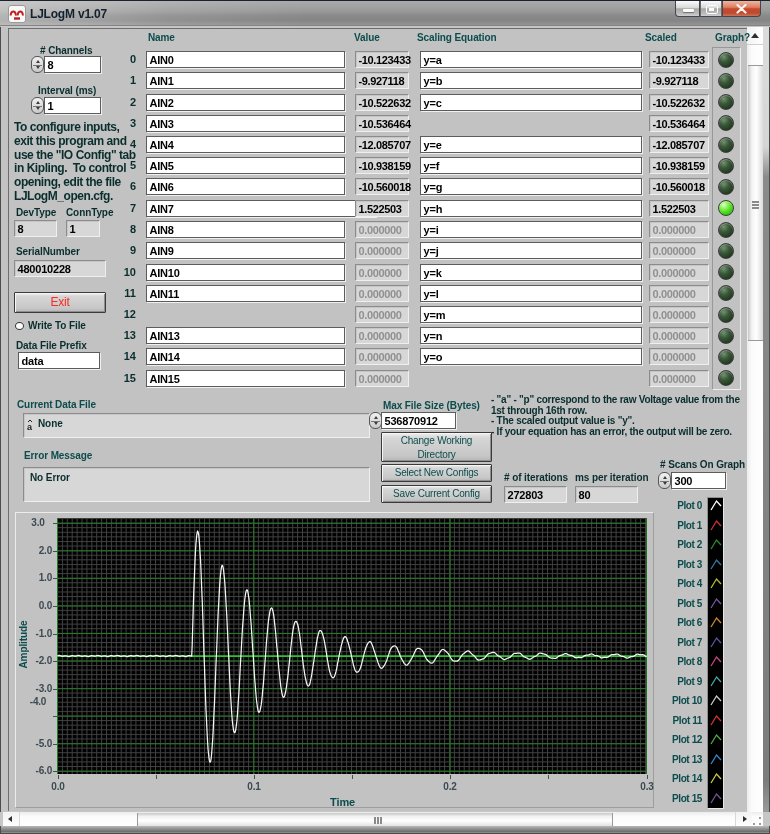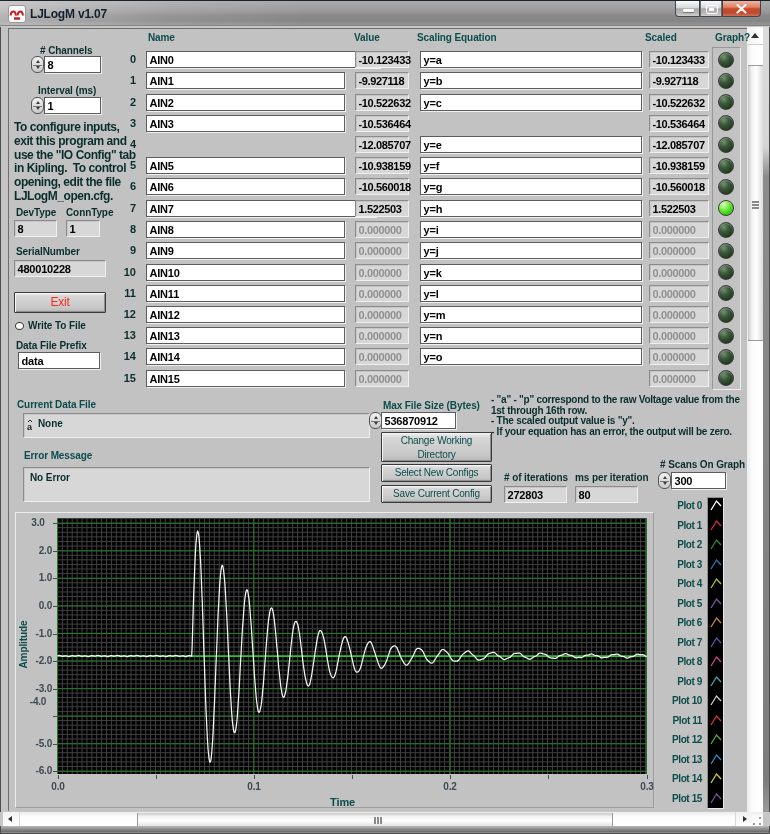--- a/index.html
+++ b/index.html
@@ -189,21 +189,21 @@
  <div style="position:absolute;left:15px;top:322px;width:9px;height:8px;border-radius:50%;background:#fdfdfd;border:1px solid #333"></div>
  <div class="lbl blk" style="left:28px;top:320px">Write To File</div>
  <div class="lbl blk" style="left:16px;top:340px">Data File Prefix</div>
  <div class="fw" style="left:18px;top:352px;width:82px">
       <span class="ft">data</span>
     </div>
 
  <div style="position:absolute;left:712px;top:47px;width:29px;height:343px;border:1px solid #989898;border-bottom-color:#eee;border-right-color:#eee"></div>
 
 <div class="idx" style="top:53px">0</div>
-<div class="fw" style="left:146px;top:51px;width:234px">
+<div class="fw" style="left:146px;top:51px;width:199px">
       <span class="ft">AIN0</span>
     </div>
 <div class="fg" style="left:355px;top:51px;width:54px">
       <span class="ft num">-10.123433</span>
     </div>
 <div class="fw" style="left:420px;top:51px;width:222px">
       <span class="ft">y=a</span>
     </div>
 <div class="fg" style="left:649px;top:51px;width:60px">
       <span class="ft num">-10.123433</span>
@@ -242,20 +242,23 @@
       <span class="ft">AIN3</span>
     </div>
 <div class="fg" style="left:355px;top:115px;width:54px">
       <span class="ft num">-10.536464</span>
     </div>
 <div class="fg" style="left:649px;top:115px;width:60px">
       <span class="ft num">-10.536464</span>
     </div>
 <div class="led" style="left:718px;top:115.2px"></div>
 <div class="idx" style="top:138px">4</div>
+<div class="fw" style="left:146px;top:136px;width:199px">
+      <span class="ft">AIN4</span>
+    </div>
 <div class="fg" style="left:355px;top:136px;width:54px">
       <span class="ft num">-12.085707</span>
     </div>
 <div class="fw" style="left:420px;top:136px;width:222px">
       <span class="ft">y=e</span>
     </div>
 <div class="fg" style="left:649px;top:136px;width:60px">
       <span class="ft num">-12.085707</span>
     </div>
 <div class="led" style="left:718px;top:136.5px"></div>
@@ -351,23 +354,20 @@
       <span class="ft num dis">0.000000</span>
     </div>
 <div class="fw" style="left:420px;top:285px;width:222px">
       <span class="ft">y=l</span>
     </div>
 <div class="fg" style="left:649px;top:285px;width:60px">
       <span class="ft num dis">0.000000</span>
     </div>
 <div class="led" style="left:718px;top:285.2px"></div>
 <div class="idx" style="top:308px">12</div>
-<div class="fw" style="left:146px;top:306px;width:199px">
-      <span class="ft">AIN12</span>
-    </div>
 <div class="fg" style="left:355px;top:306px;width:54px">
       <span class="ft num dis">0.000000</span>
     </div>
 <div class="fw" style="left:420px;top:306px;width:222px">
       <span class="ft">y=m</span>
     </div>
 <div class="fg" style="left:649px;top:306px;width:60px">
       <span class="ft num dis">0.000000</span>
     </div>
 <div class="led" style="left:718px;top:306.5px"></div>

